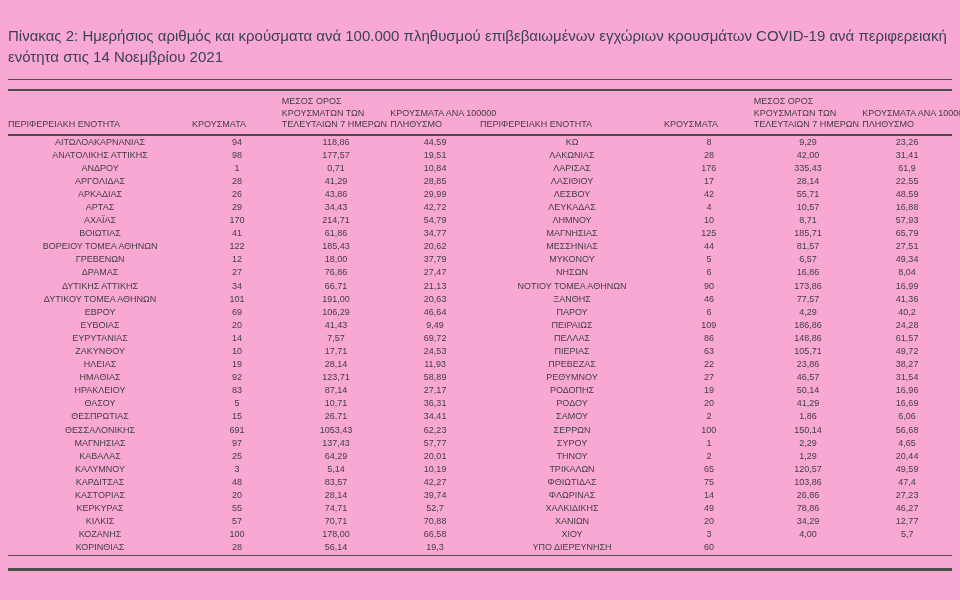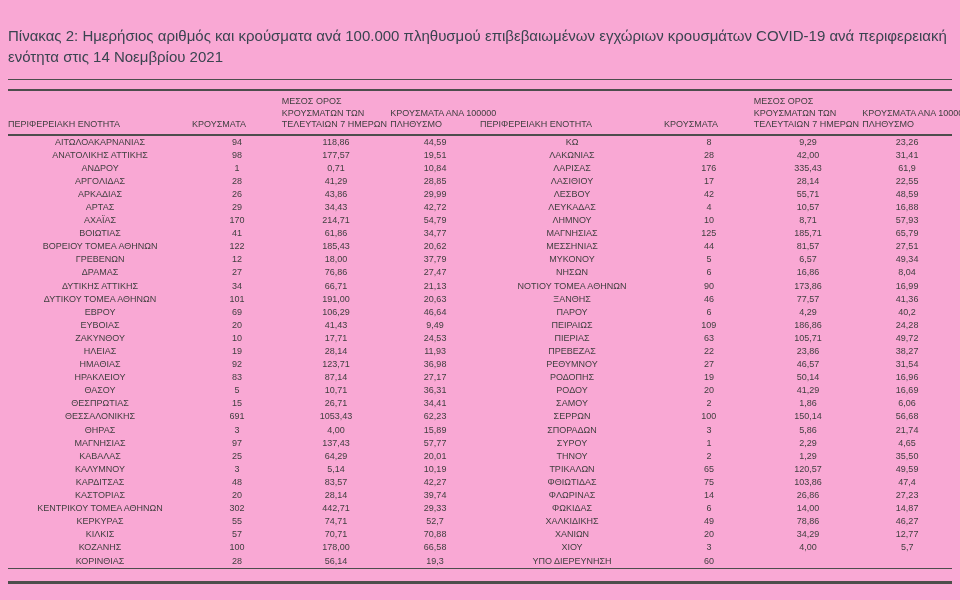--- a/index.html
+++ b/index.html
@@ -252,20 +252,30 @@
           <td>ΕΥΒΟΙΑΣ</td>
           <td>20</td>
           <td>41,43</td>
           <td>9,49</td>
           <td>ΠΕΙΡΑΙΩΣ</td>
           <td>109</td>
           <td>186,86</td>
           <td>24,28</td>
         </tr>
         <tr>
+          <td>ΕΥΡΥΤΑΝΙΑΣ</td>
+          <td>14</td>
+          <td>7,57</td>
+          <td>69,72</td>
+          <td>ΠΕΛΛΑΣ</td>
+          <td>86</td>
+          <td>148,86</td>
+          <td>61,57</td>
+        </tr>
+        <tr>
           <td>ΖΑΚΥΝΘΟΥ</td>
           <td>10</td>
           <td>17,71</td>
           <td>24,53</td>
           <td>ΠΙΕΡΙΑΣ</td>
           <td>63</td>
           <td>105,71</td>
           <td>49,72</td>
         </tr>
         <tr>
@@ -275,21 +285,21 @@
           <td>11,93</td>
           <td>ΠΡΕΒΕΖΑΣ</td>
           <td>22</td>
           <td>23,86</td>
           <td>38,27</td>
         </tr>
         <tr>
           <td>ΗΜΑΘΙΑΣ</td>
           <td>92</td>
           <td>123,71</td>
-          <td>36,98</td>
+          <td>58,89</td>
           <td>ΡΕΘΥΜΝΟΥ</td>
           <td>27</td>
           <td>46,57</td>
           <td>31,54</td>
         </tr>
         <tr>
           <td>ΗΡΑΚΛΕΙΟΥ</td>
           <td>83</td>
           <td>87,14</td>
           <td>27,17</td>
@@ -322,48 +332,38 @@
           <td>ΘΕΣΣΑΛΟΝΙΚΗΣ</td>
           <td>691</td>
           <td>1053,43</td>
           <td>62,23</td>
           <td>ΣΕΡΡΩΝ</td>
           <td>100</td>
           <td>150,14</td>
           <td>56,68</td>
         </tr>
         <tr>
-          <td>ΘΗΡΑΣ</td>
-          <td>3</td>
-          <td>4,00</td>
-          <td>15,89</td>
-          <td>ΣΠΟΡΑΔΩΝ</td>
-          <td>3</td>
-          <td>5,86</td>
-          <td>21,74</td>
-        </tr>
-        <tr>
           <td>ΜΑΓΝΗΣΙΑΣ</td>
           <td>97</td>
           <td>137,43</td>
           <td>57,77</td>
           <td>ΣΥΡΟΥ</td>
           <td>1</td>
           <td>2,29</td>
           <td>4,65</td>
         </tr>
         <tr>
           <td>ΚΑΒΑΛΑΣ</td>
           <td>25</td>
           <td>64,29</td>
           <td>20,01</td>
           <td>ΤΗΝΟΥ</td>
           <td>2</td>
           <td>1,29</td>
-          <td>35,50</td>
+          <td>20,44</td>
         </tr>
         <tr>
           <td>ΚΑΛΥΜΝΟΥ</td>
           <td>3</td>
           <td>5,14</td>
           <td>10,19</td>
           <td>ΤΡΙΚΑΛΩΝ</td>
           <td>65</td>
           <td>120,57</td>
           <td>49,59</td>
@@ -382,30 +382,20 @@
           <td>ΚΑΣΤΟΡΙΑΣ</td>
           <td>20</td>
           <td>28,14</td>
           <td>39,74</td>
           <td>ΦΛΩΡΙΝΑΣ</td>
           <td>14</td>
           <td>26,86</td>
           <td>27,23</td>
         </tr>
         <tr>
-          <td>ΚΕΝΤΡΙΚΟΥ ΤΟΜΕΑ ΑΘΗΝΩΝ</td>
-          <td>302</td>
-          <td>442,71</td>
-          <td>29,33</td>
-          <td>ΦΩΚΙΔΑΣ</td>
-          <td>6</td>
-          <td>14,00</td>
-          <td>14,87</td>
-        </tr>
-        <tr>
           <td>ΚΕΡΚΥΡΑΣ</td>
           <td>55</td>
           <td>74,71</td>
           <td>52,7</td>
           <td>ΧΑΛΚΙΔΙΚΗΣ</td>
           <td>49</td>
           <td>78,86</td>
           <td>46,27</td>
         </tr>
         <tr>

